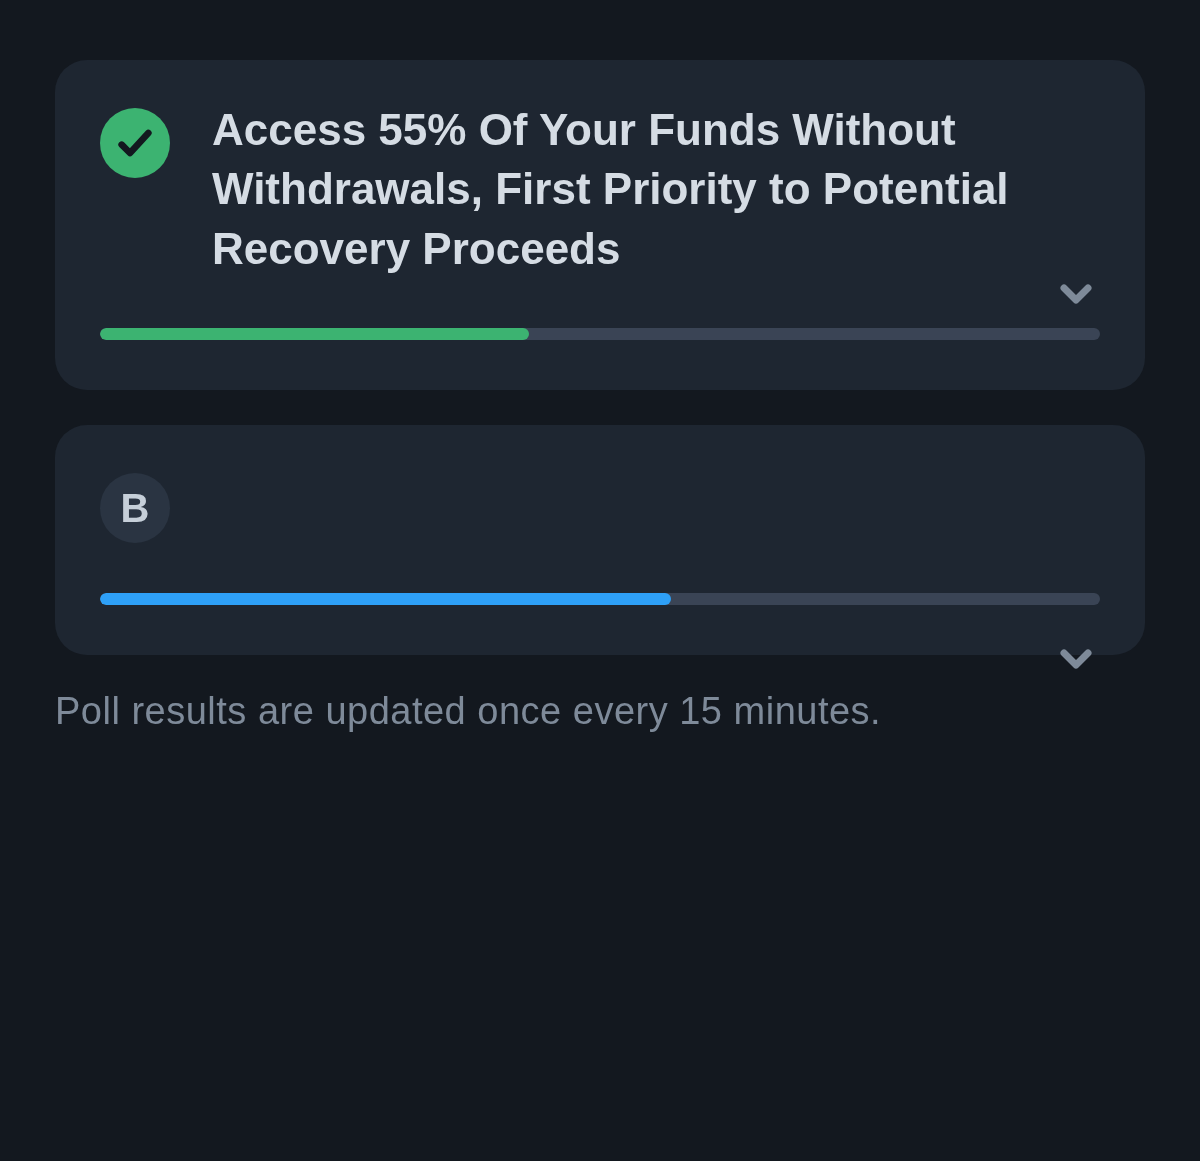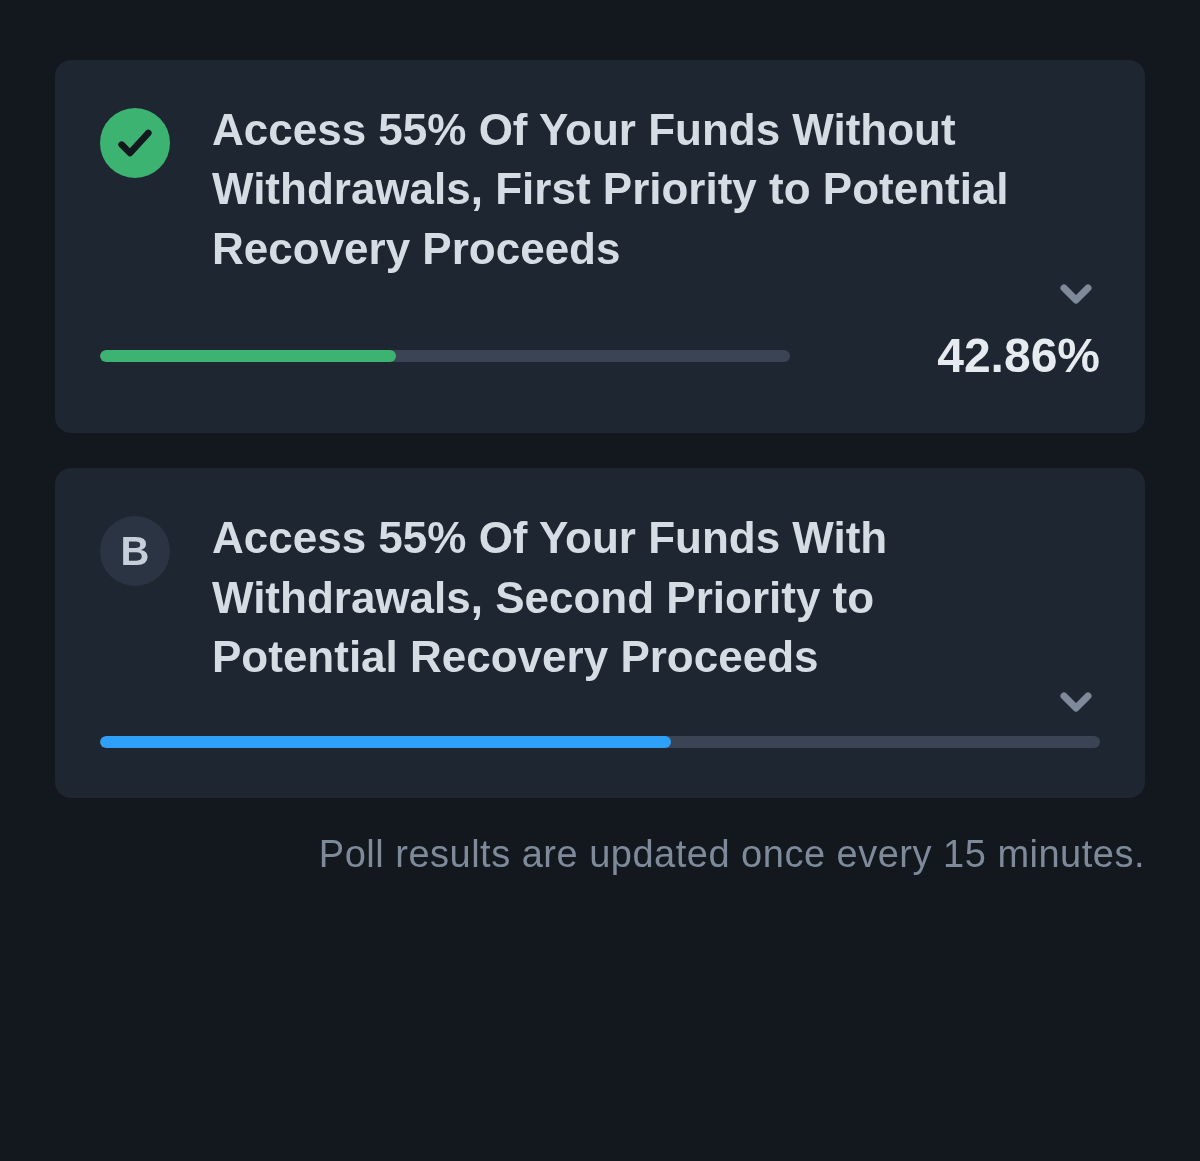--- a/index.html
+++ b/index.html
@@ -9,21 +9,21 @@
     }
     body {
       background-color: #13181f;
       font-family: -apple-system, BlinkMacSystemFont, "Segoe UI", "Helvetica Neue", Arial, sans-serif;
       width: 1200px;
       height: 1161px;
       padding: 60px 55px 40px 55px;
     }
     .poll-option {
       background-color: #1e2631;
-      border-radius: 16px;
+      border-radius: 32px;
       padding: 40px 45px 50px 45px;
       margin-bottom: 35px;
       position: relative;
     }
     .option-header {
       display: flex;
       align-items: flex-start;
       gap: 42px;
       margin-bottom: 50px;
     }
@@ -102,21 +102,21 @@
     .percentage {
       color: #e6ebf0;
       font-size: 48px;
       font-weight: 700;
       min-width: 200px;
       text-align: right;
     }
     .footer-note {
       color: #7e8a99;
       font-size: 38px;
-      text-align: right;
+      text-align: left;
       margin-top: 25px;
       letter-spacing: 0.5px;
     }
   </style>
 </head>
 <body>
 
 <div class="poll-option">
   <div class="option-header">
     <div class="option-badge selected">
@@ -132,30 +132,28 @@
     <span>
       <svg viewBox="0 0 24 24" width="48" height="48" fill="none" stroke="#7e8a99" stroke-width="3.5" stroke-linecap="round" stroke-linejoin="round">
         <polyline points="6 9 12 15 18 9"></polyline>
       </svg>
     </span>
   </div>
   <div class="option-footer">
     <div class="progress-bar">
       <div class="progress-fill green" style="width:42.86%"></div>
     </div>
-    <div class="percentage">42.86%</div>
   </div>
 </div>
 
 <div class="poll-option">
   <div class="option-header">
     <div class="option-badge letter">
       <span>B</span>
     </div>
-    <div class="option-title">Access 55% Of Your Funds With Withdrawals, Second Priority to Potential Recovery Proceeds</div>
   </div>
   <div class="expand-chevron">
     <span>
       <svg viewBox="0 0 24 24" width="48" height="48" fill="none" stroke="#7e8a99" stroke-width="3.5" stroke-linecap="round" stroke-linejoin="round">
         <polyline points="6 9 12 15 18 9"></polyline>
       </svg>
     </span>
   </div>
   <div class="option-footer">
     <div class="progress-bar">

